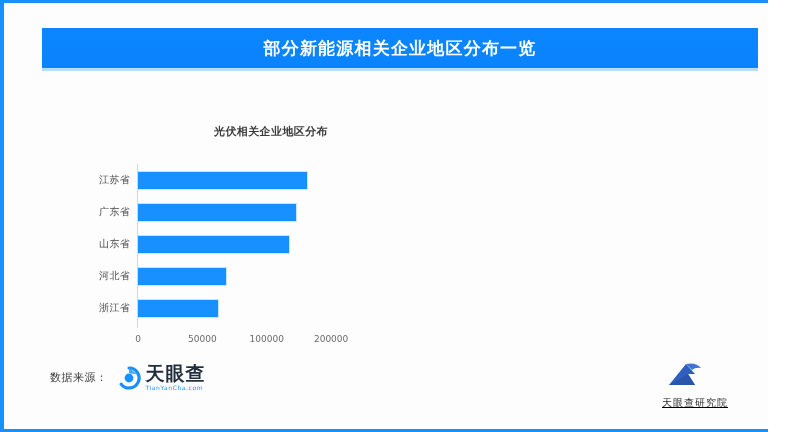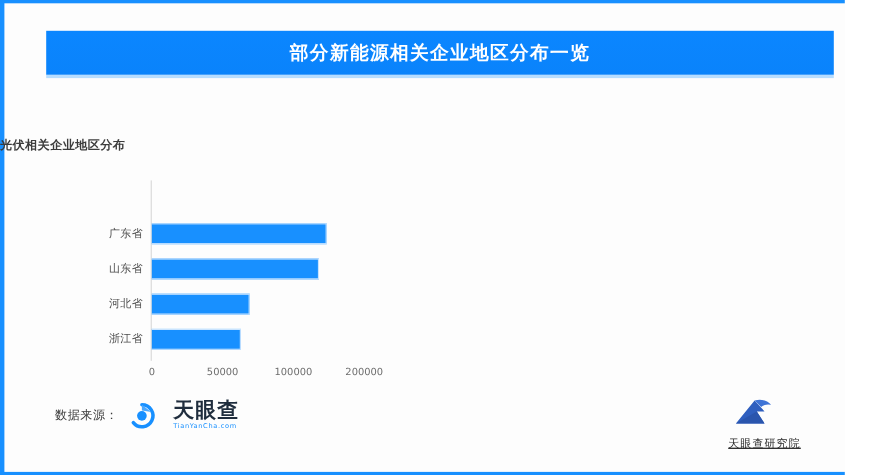--- a/index.html
+++ b/index.html
@@ -84,21 +84,21 @@
     width: 400px;
     height: 270px;
   }
   .chart-panel.left  { left: 0px; }
   .chart-panel.right { left: 390px; }
 
   .chart-title {
     position: absolute;
     top: 46px;
     width: 100%;
-    text-align: left;
+    text-align: right;
     font-size: 11px;
     color: #3c3c3c;
     font-weight: bold;
     letter-spacing: .4px;
   }
   .chart-panel.left .chart-title  { padding-right: 72px; box-sizing: border-box; }
   .chart-panel.right .chart-title { padding-right: 52px; box-sizing: border-box; }
 
   .plot {
     position: absolute;
@@ -184,21 +184,21 @@
   }
   .source-label {
     font-size: 11px;
     color: #3a3a3a;
     letter-spacing: .5px;
     margin-left: 24px;
   }
   .tyc-logo {
     display: flex;
     align-items: flex-end;
-    gap: 16px;
+    gap: 4px;
   }
   .tyc-mark {
     width: 26px; height: 26px;
     position: relative;
   }
   .tyc-wordmark {
     display: flex;
     flex-direction: column;
     line-height: 1;
   }
@@ -246,20 +246,24 @@
   </div>
   <div class="title-underglow"></div>
 
   <div class="charts">
 
     <div class="chart-panel left">
       <div class="chart-title">光伏相关企业地区分布</div>
       <div class="plot" id="plot-0">
         <div class="axis-line"></div>
         <div class="rows">
+            <div class="bar-row" style="top: 0px;">
+              <span class="cat-label">江苏省</span>
+              <span class="bar" style="width: 168.662px; background: rgb(24, 144, 255);"></span>
+            </div>
             <div class="bar-row" style="top: 64px;">
               <span class="cat-label">山东省</span>
               <span class="bar" style="width: 150.637px; background: rgb(24, 144, 255);"></span>
             </div>
             <div class="bar-row" style="top: 32px;">
               <span class="cat-label">广东省</span>
               <span class="bar" style="width: 158.363px; background: rgb(24, 144, 255);"></span>
             </div>
             <div class="bar-row" style="top: 96px;">
               <span class="cat-label">河北省</span>

